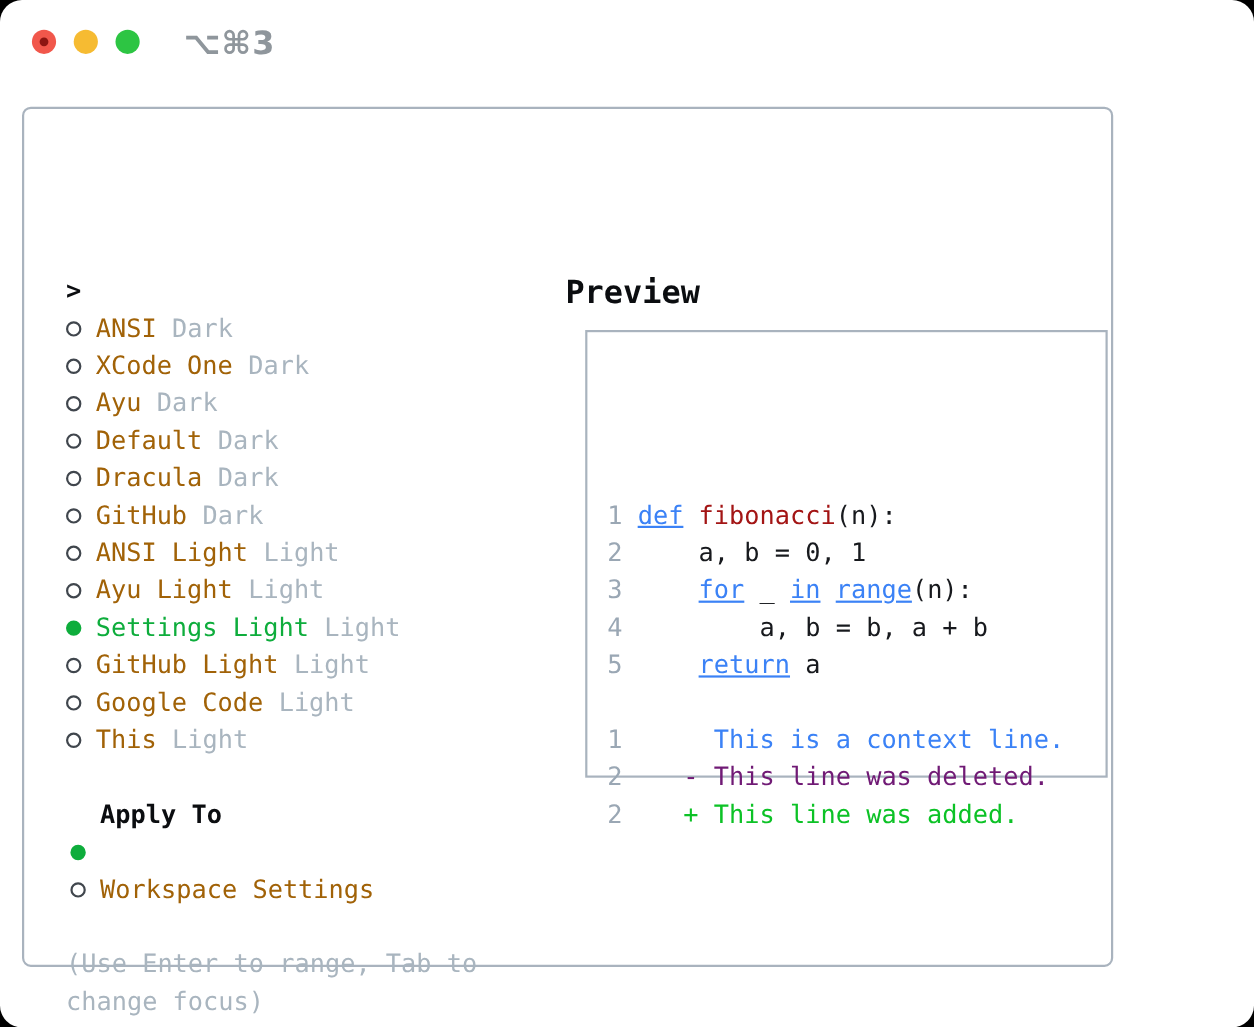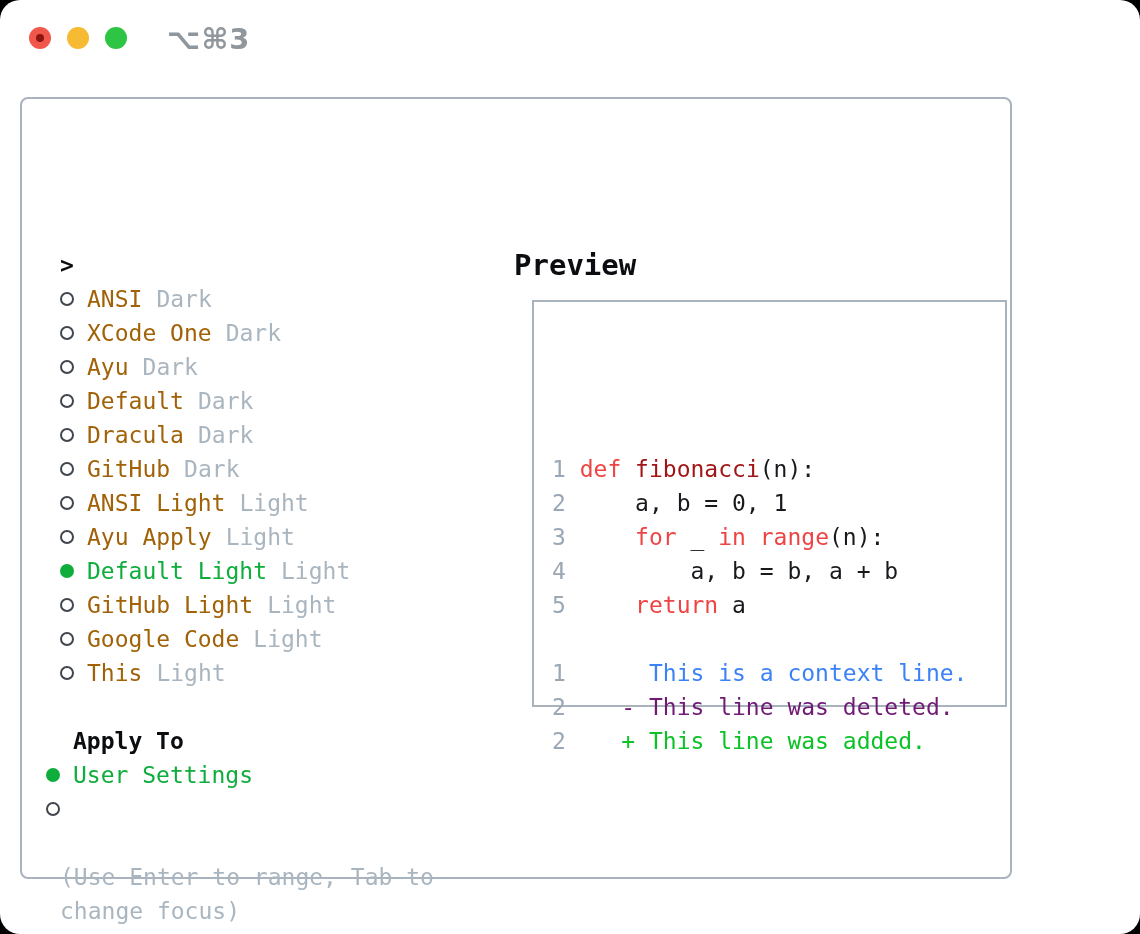--- a/index.html
+++ b/index.html
@@ -16,41 +16,41 @@
   .dot-green{left:105px;background:#2dc543;}
   .shortcut{position:absolute;left:167px;top:22px;font-family:"DejaVu Sans","Liberation Sans",sans-serif;
             font-size:29px;font-weight:700;color:#8f969c;letter-spacing:1px;}
 
   
   .app{position:absolute;left:20px;top:97px;width:992px;height:782px;box-sizing:border-box;
        border:2px solid #a9b3be;border-radius:8px;background:#fff;}
 
   
   .list{position:absolute;left:38px;top:149px;}
-  .apply{position:absolute;left:24px;top:625px;}
+  .apply{position:absolute;left:42px;top:625px;}
   .row{display:flex;align-items:center;height:34px;font-size:23px;color:#343a40;white-space:pre;}
   .mark{width:27px;flex:0 0 27px;display:flex;align-items:center;}
   .prompt{font-weight:bold;color:#0b0d10;font-size:23px;line-height:23px;}
   .ring{width:14px;height:14px;box-sizing:border-box;border:2px solid #40464d;border-radius:50%;}
   .ring.filled{background:#0ead3c;border-color:#0ead3c;}
   .title{font-weight:bold;color:#0b0d10;}
   .name{color:#a16207;}
   .name.selected{color:#0ead3c;}
   .tag{color:#a9b5bf;margin-left:14px;}
   .help{position:absolute;left:38px;top:761px;width:430px;font-size:23px;line-height:34px;color:#a9b5bf;}
 
   
   .preview-title{position:absolute;left:492px;top:149px;height:34px;display:flex;align-items:center;
                  font-size:29px;font-weight:bold;color:#0b0d10;}
   .pbox{position:absolute;left:510px;top:201px;width:475px;height:407px;box-sizing:border-box;
         border:2px solid #a9b3be;background:#fff;}
   .code{position:absolute;left:530px;top:251px;font-size:23px;line-height:34px;white-space:pre;}
   .code .line{height:34px;}
   .ln{color:#9aa7b4;}
-  .kw{color:#ef4444;}
+  .kw{color:#3b82f6;text-decoration:underline;}
   .fn{color:#a31515;}
   .tx{color:#17191d;}
   .ctx{color:#3b82f6;}
   .del{color:#701a75;}
   .add{color:#0cc226;}
 </style>
 </head>
 <body>
 
 <div class="window">
@@ -69,35 +69,35 @@
         <span class="mark"><span class="prompt">&gt;</span></span>
       </div>
 
     <div class="row"><span class="mark"><span class="ring"></span></span><span class="name">ANSI</span><span class="tag">Dark</span></div>
         <div class="row"><span class="mark"><span class="ring"></span></span><span class="name">XCode One</span><span class="tag">Dark</span></div>
         <div class="row"><span class="mark"><span class="ring"></span></span><span class="name">Ayu</span><span class="tag">Dark</span></div>
         <div class="row"><span class="mark"><span class="ring"></span></span><span class="name">Default</span><span class="tag">Dark</span></div>
         <div class="row"><span class="mark"><span class="ring"></span></span><span class="name">Dracula</span><span class="tag">Dark</span></div>
         <div class="row"><span class="mark"><span class="ring"></span></span><span class="name">GitHub</span><span class="tag">Dark</span></div>
         <div class="row"><span class="mark"><span class="ring"></span></span><span class="name">ANSI Light</span><span class="tag">Light</span></div>
-        <div class="row"><span class="mark"><span class="ring"></span></span><span class="name">Ayu Apply</span><span class="tag">Light</span></div>
-        <div class="row"><span class="mark"><span class="ring filled"></span></span><span class="name selected">Default Light</span><span class="tag">Light</span></div>
+        <div class="row"><span class="mark"><span class="ring"></span></span><span class="name">Ayu Light</span><span class="tag">Light</span></div>
+        <div class="row"><span class="mark"><span class="ring filled"></span></span><span class="name selected">Settings Light</span><span class="tag">Light</span></div>
         <div class="row"><span class="mark"><span class="ring"></span></span><span class="name">GitHub Light</span><span class="tag">Light</span></div>
         <div class="row"><span class="mark"><span class="ring"></span></span><span class="name">Google Code</span><span class="tag">Light</span></div>
         <div class="row"><span class="mark"><span class="ring"></span></span><span class="name">This</span><span class="tag">Light</span></div>
       </div>
 
     <div class="apply">
       <div class="row">
         <span class="mark"></span>
         <span class="title">Apply To</span>
       </div>
 
-    <div class="row"><span class="mark"><span class="ring filled"></span></span><span class="name selected">User Settings</span></div>
-        <div class="row"><span class="mark"><span class="ring"></span></span></div>
+    <div class="row"><span class="mark"><span class="ring filled"></span></span></div>
+        <div class="row"><span class="mark"><span class="ring"></span></span><span class="name">Workspace Settings</span></div>
       </div>
 
     <div class="help">(Use Enter to range, Tab to change focus)</div>
 
     <div class="preview-title">Preview</div>
     <div class="pbox"></div>
     <div class="code">
       
     <div class="line"><span class="ln">1 </span><span class="kw">def</span><span class="tx"> </span><span class="fn">fibonacci</span><span class="tx">(n):</span></div><div class="line"><span class="ln">2 </span><span class="tx">    a, b = 0, 1</span></div><div class="line"><span class="ln">3 </span><span class="tx">    </span><span class="kw">for</span><span class="tx"> _ </span><span class="kw">in</span><span class="tx"> </span><span class="kw">range</span><span class="tx">(n):</span></div><div class="line"><span class="ln">4 </span><span class="tx">        a, b = b, a + b</span></div><div class="line"><span class="ln">5 </span><span class="tx">    </span><span class="kw">return</span><span class="tx"> a</span></div><div class="line">&nbsp;</div><div class="line"><span class="ln">1</span><span class="ctx">      This is a context line.</span></div><div class="line"><span class="ln">2</span><span class="del">    - This line was deleted.</span></div><div class="line"><span class="ln">2</span><span class="add">    + This line was added.</span></div></div>
 

